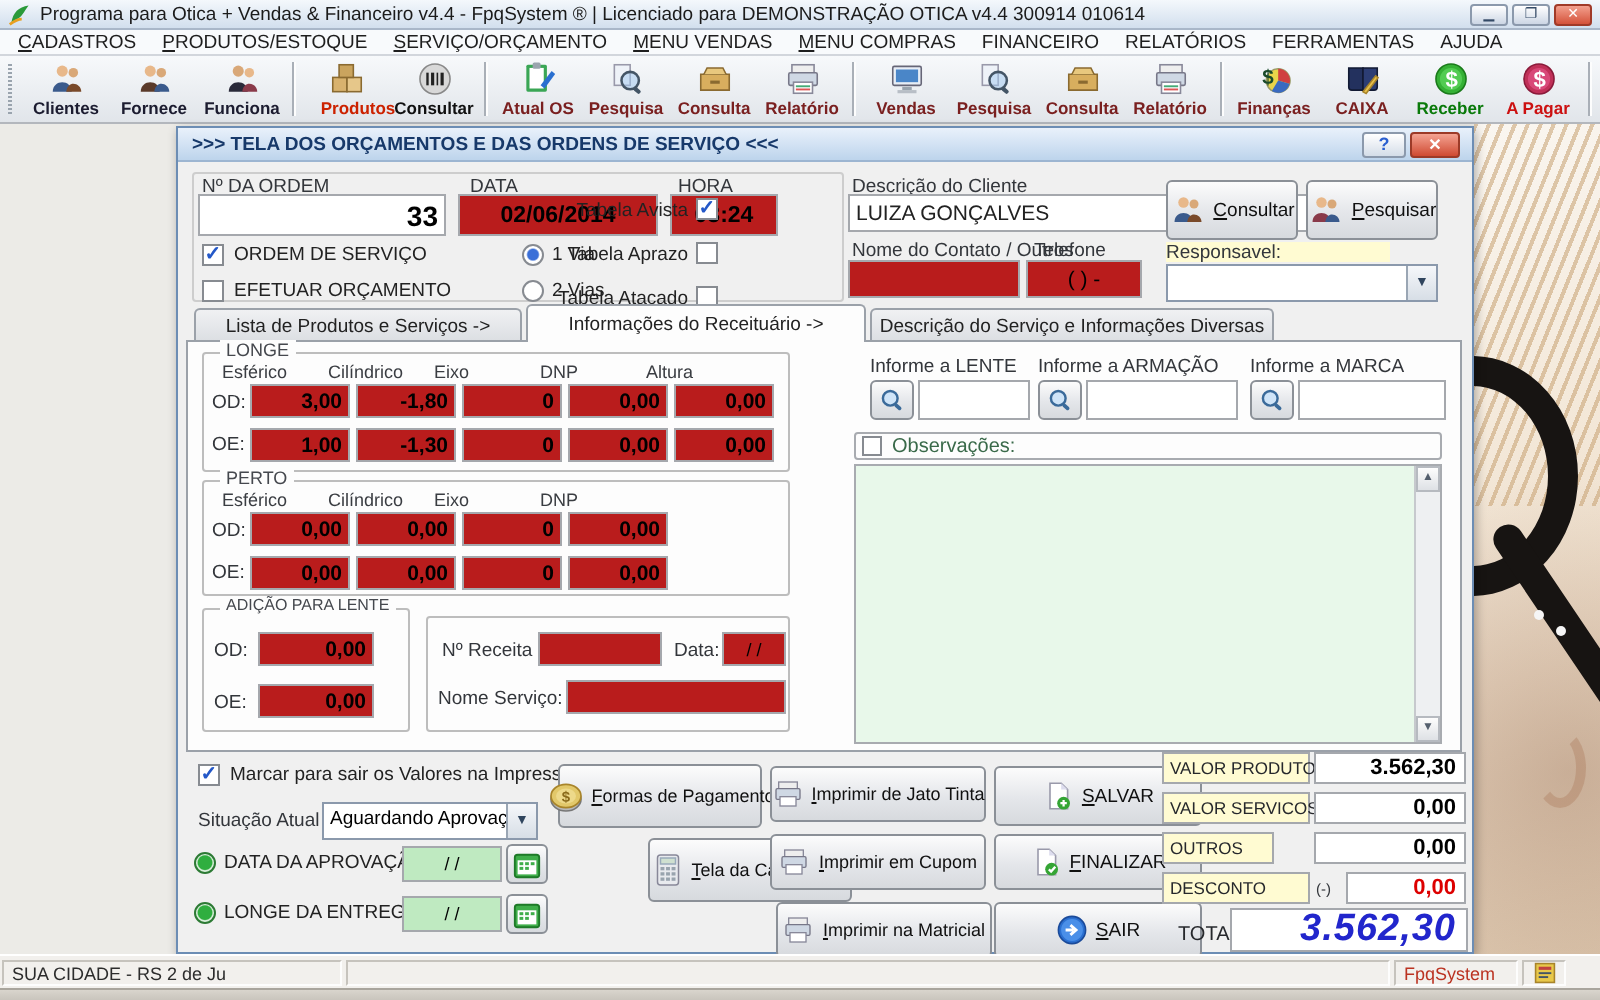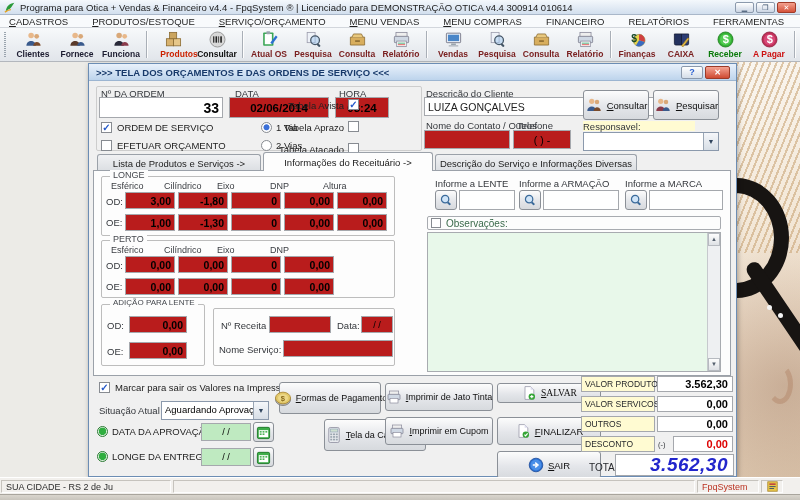--- a/index.html
+++ b/index.html
@@ -7,21 +7,21 @@
 body{font-family:"Liberation Sans",sans-serif;background:#ecebe7;position:relative;}
 .ak::first-letter{text-decoration:underline;}
 
 
 .titlebar{position:absolute;left:0;top:0;width:800px;height:15px;background:linear-gradient(#f4f8fc,#d2dfee);border-bottom:1px solid #a9b7c9;display:flex;align-items:center;gap:4px;padding:0 4px;}
 .titlebar .t{font-size:9.5px;color:#1b1b1b;white-space:nowrap;}
 .winctl{margin-left:auto;display:flex;gap:2px;}
 .wb{width:19px;height:11px;border:1px solid #8b99ac;border-radius:2px;background:linear-gradient(#ffffff,#ccd6e4);font-size:7px;line-height:9px;text-align:center;color:#344a66;}
 .wb.close{background:linear-gradient(#f3a08e,#d4523a);color:#fff;border-color:#a03a28;}
 
-.menubar{position:absolute;left:0;top:15px;width:800px;height:13px;background:#f8fafc;border-bottom:1px solid #d2d6dc;display:flex;align-items:center;gap:24px;padding:0 9px;}
+.menubar{position:absolute;left:0;top:15px;width:800px;height:13px;background:#f8fafc;border-bottom:1px solid #d2d6dc;display:flex;align-items:center;gap:13px;padding:0 9px;}
 .mi{font-size:9.5px;color:#1e1e1e;white-space:nowrap;}
 
 .toolbar{position:absolute;left:0;top:28px;width:800px;height:34px;background:linear-gradient(#f7f9fb,#e1e5ea);border-bottom:1px solid #b3b7bd;display:flex;align-items:stretch;padding:1px 2px 1px 3px;}
 .grip{width:5px;border-left:1px dotted #9aa4ae;border-right:1px dotted #9aa4ae;margin:3px 5px 3px 1px;}
 .tbtn{display:flex;flex-direction:column;align-items:center;justify-content:flex-end;min-width:44px;padding:1px 3px;cursor:default;}
 .tbtn svg{height:21px;width:27px;display:block;}
 .tl{font-size:8.5px;font-weight:bold;line-height:10px;white-space:nowrap;}
 .tsep{width:0;border-left:1px solid #a9afb7;border-right:1px solid #fdfdfd;margin:2px 3px;}
 
 
@@ -545,22 +545,30 @@
     <span class="bl ak">Imprimir de Jato Tinta</span>
   </div>
   <div class="btn" style="left:296px;top:353px;width:108px;height:28px;font-size:9px;">
     <svg width="16" height="16" viewBox="0 0 24 24">
         <rect x="5" y="3" width="14" height="6" fill="#eee" stroke="#889"></rect>
         <rect x="3" y="8" width="18" height="8" rx="1" fill="#cfd8e4" stroke="#778"></rect>
         <rect x="6" y="14" width="12" height="7" fill="#fff" stroke="#889"></rect>
       </svg>
     <span class="bl ak">Imprimir em Cupom</span>
   </div>
-
-  <div class="btn" style="left:408px;top:319px;width:104px;height:20px;font-family:Liberation Serif, serif;">
+  <div class="btn" style="left:299px;top:387px;width:108px;height:28px;font-size:9px;">
+    <svg width="16" height="16" viewBox="0 0 24 24">
+        <rect x="5" y="3" width="14" height="6" fill="#eee" stroke="#889"></rect>
+        <rect x="3" y="8" width="18" height="8" rx="1" fill="#cfd8e4" stroke="#778"></rect>
+        <rect x="6" y="14" width="12" height="7" fill="#fff" stroke="#889"></rect>
+      </svg>
+    <span class="bl ak">Imprimir na Matricial</span>
+  </div>
+
+  <div class="btn" style="left:408px;top:319px;width:104px;height:30px;">
     <svg width="16" height="16" viewBox="0 0 20 20">
         <path d="M5 2 h7 l4 4 v12 H5z" fill="#fff" stroke="#99a"></path>
         <path d="M12 2 l4 4 h-4z" fill="#dde"></path>
         <circle cx="13.5" cy="14.5" r="4" fill="#35a535"></circle>
         <path d="M13.5 12.5 v4 M11.5 14.5 h4" stroke="#fff" stroke-width="1.4"></path>
       </svg>
     <span class="bl ak">SALVAR</span>
   </div>
   <div class="btn" style="left:408px;top:353px;width:104px;height:28px;">
     <svg width="16" height="16" viewBox="0 0 20 20">
@@ -577,21 +585,21 @@
         <circle cx="10" cy="10" r="6.8" fill="#4a8fe8"></circle>
         <path d="M6 10 h5 M9 7 l3.5 3 L9 13" stroke="#fff" stroke-width="1.8" fill="none"></path>
       </svg>
     <span class="bl ak">SAIR</span>
   </div>
 
   <div class="tot-lab" style="left:492px;top:312px;width:74px;height:16px;">VALOR PRODUTOS</div>
   <div class="tot-val" style="left:568px;top:312px;width:76px;height:16px;">3.562,30</div>
   <div class="tot-lab" style="left:492px;top:332px;width:74px;height:16px;">VALOR SERVICOS</div>
   <div class="tot-val" style="left:568px;top:332px;width:76px;height:16px;">0,00</div>
-  <div class="tot-lab" style="left:492px;top:352px;width:74px;height:16px;">OUTROS</div>
+  <div class="tot-lab" style="left:492px;top:352px;width:56px;height:16px;">OUTROS</div>
   <div class="tot-val" style="left:568px;top:352px;width:76px;height:16px;">0,00</div>
   <div class="tot-lab" style="left:492px;top:372px;width:74px;height:16px;">DESCONTO</div>
   <span class="lab" style="left:569px;top:376px;font-size:7.5px;">(-)</span>
   <div class="tot-val" style="left: 584px; top: 372px; width: 60px; height: 16px; color: rgb(221, 0, 0);">0,00</div>
 
   <span class="lab" style="left:500px;top:398px;font-size:10px;color:#26282c;">TOTAL</span>
   <div class="total-big" style="left: 526px; top: 390px; width: 119px; height: 22px; color: rgb(34, 38, 204);">3.562,30</div>
 
 </div>
 

